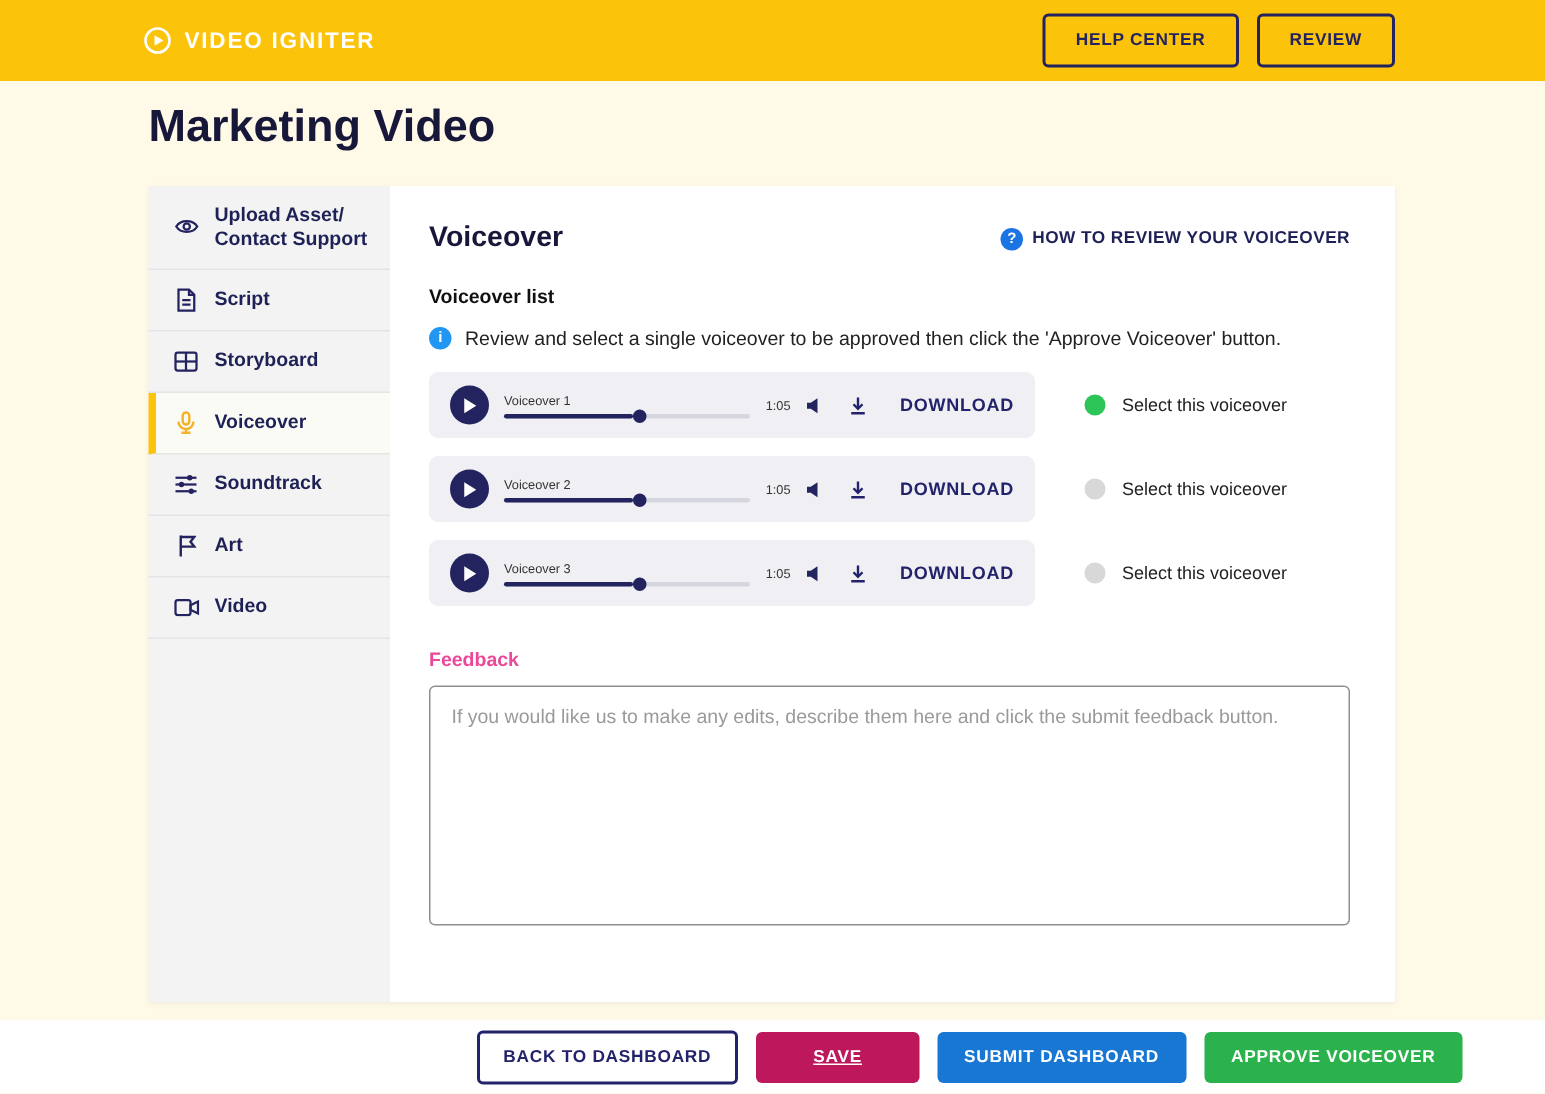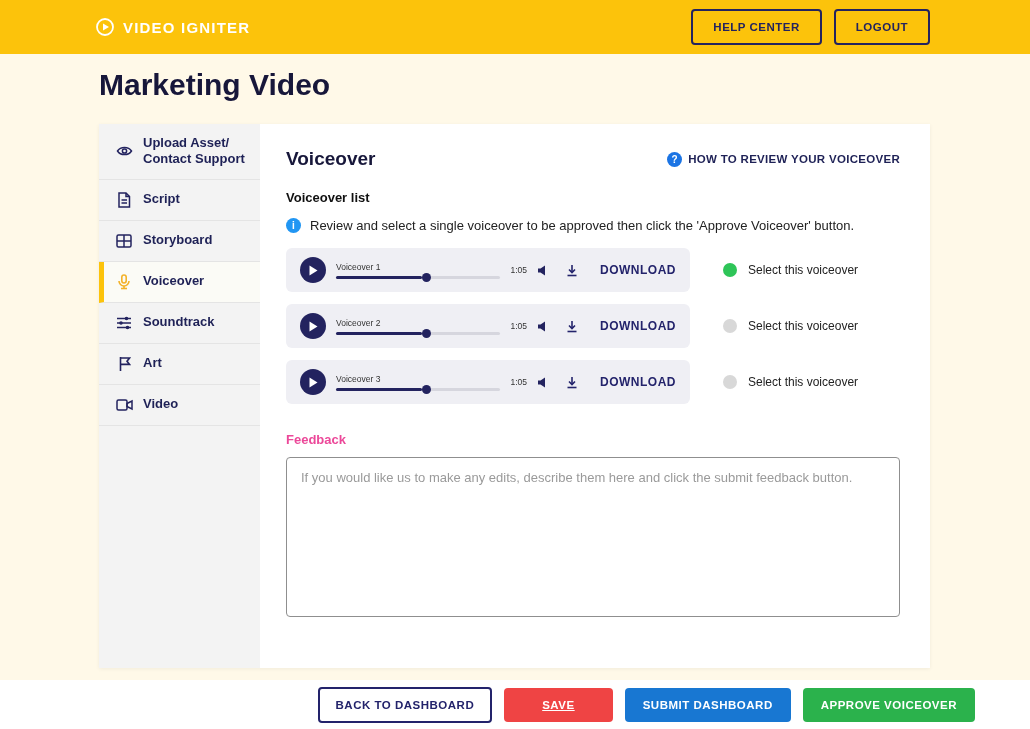--- a/index.html
+++ b/index.html
@@ -114,40 +114,40 @@
   }
   .feedback-area::placeholder { color:#9A9A9A; }
   
   .bottombar {
     position:absolute; left:0; right:0; bottom:0; height:49px;
     background:#fff;
     display:flex; align-items:center; justify-content:flex-end;
     gap:12px; padding-right:55px;
   }
   .btn-back { background:#fff; border:2px solid #23236B; color:#23236B; padding:10px 16px; }
-  .btn-save { background:#ef4444; color:#fff; padding:11px 38px;text-decoration:underline; }
+  .btn-save { background:#be185d; color:#fff; padding:11px 38px;text-decoration:underline; }
   .btn-submit { background:#1877D2; color:#fff; padding:11px 18px; }
   .btn-approve { background:#2BB24C; color:#fff; padding:11px 18px; }
 </style>
 </head>
 <body>
 
 <div class="topbar">
   <div class="brand">
     <span style="display:flex;">
       <svg width="20" height="20" viewBox="0 0 20 20">
         <circle cx="10" cy="10" r="8" fill="none" stroke="#fff" stroke-width="1.8"></circle>
         <path d="M8 6.5 L14 10 L8 13.5 Z" fill="#fff"></path>
       </svg>
     </span>
     <span class="brand-text">VIDEO IGNITER</span>
   </div>
   <div class="topbar-actions">
     <button class="btn btn-outline-dark">HELP CENTER</button>
-    <button class="btn btn-outline-dark">LOGOUT</button>
+    <button class="btn btn-outline-dark">REVIEW</button>
   </div>
 </div>
 
 <div class="page-title">Marketing Video</div>
 
 <div class="content">
 
   <div class="sidebar">
 
     <div class="side-item">

